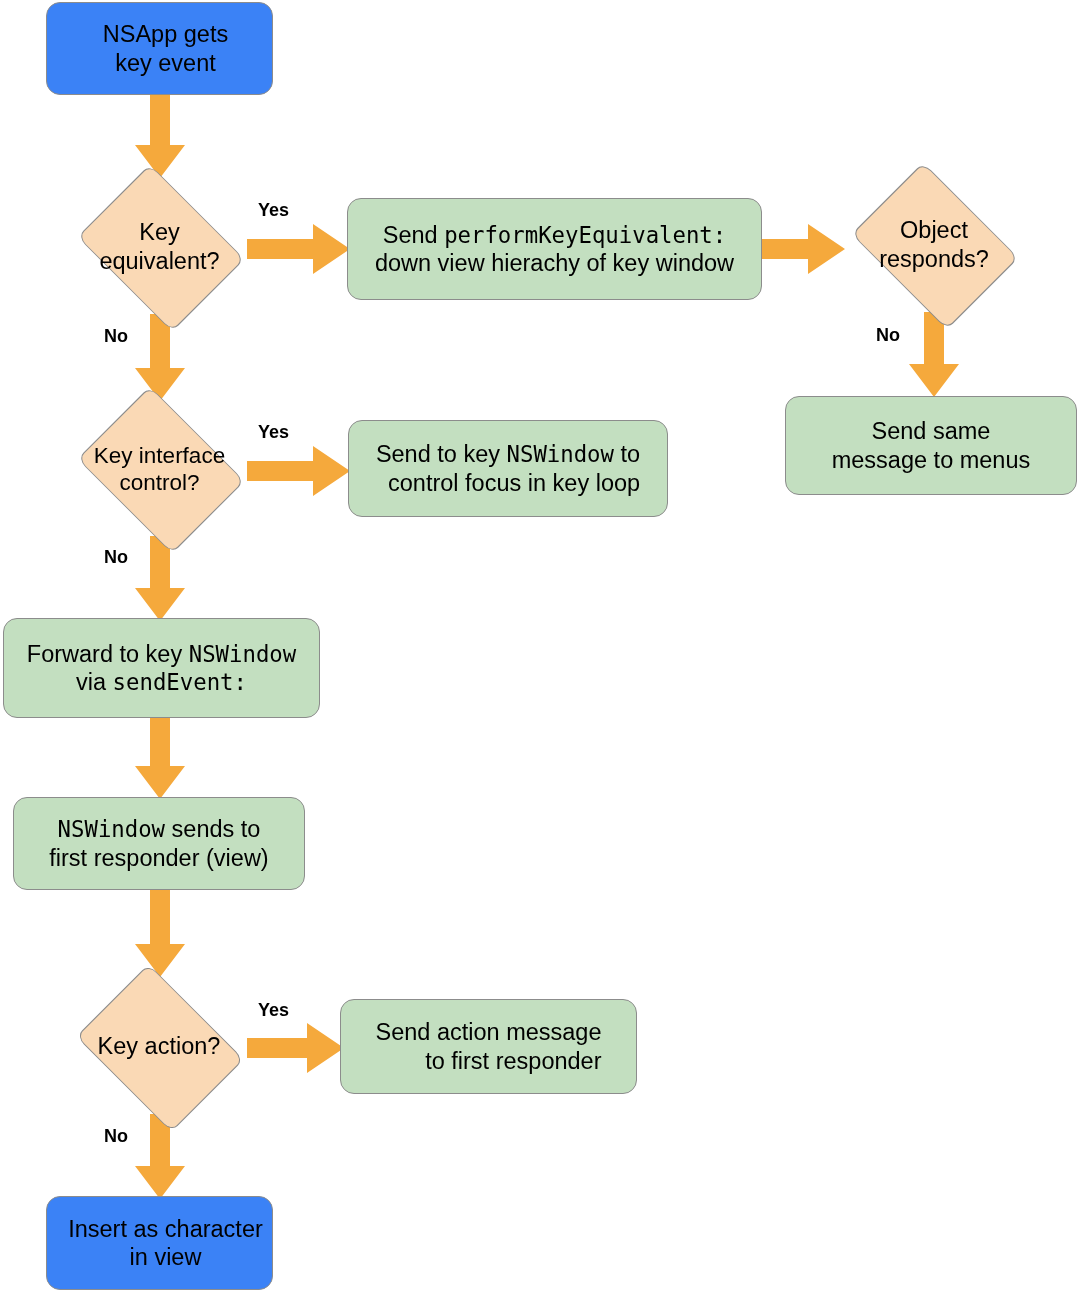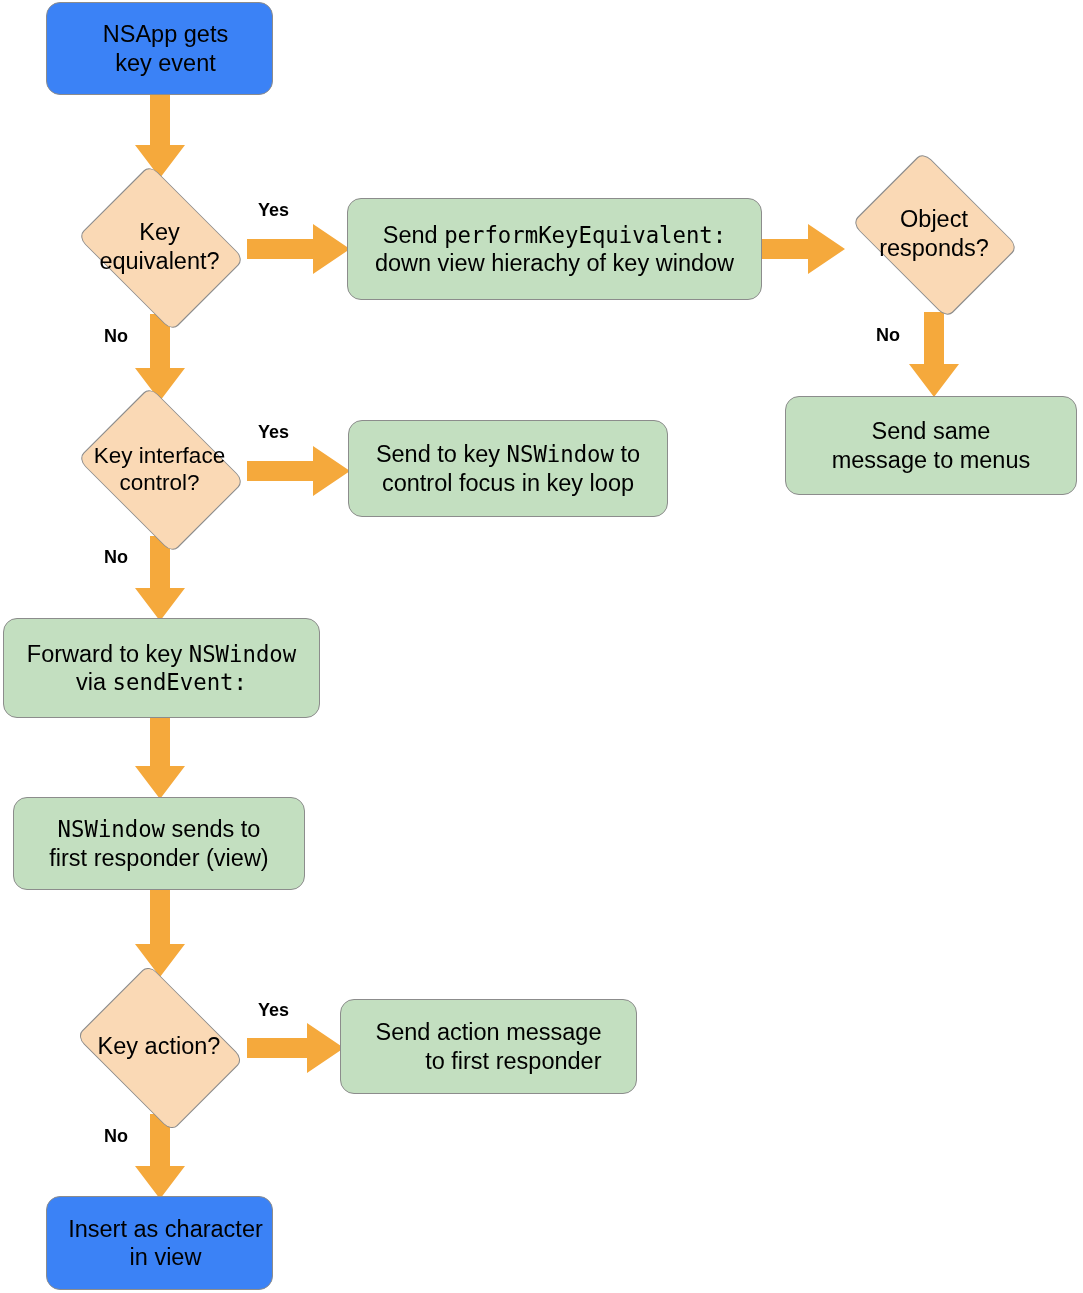--- a/index.html
+++ b/index.html
@@ -171,42 +171,42 @@
 equivalent?</div>
   </div>
 
   <div class="node box green" style="left:347px; top:198px; width:415px; height:102px;">
     <div>
       <span>Send </span><span class="mono">performKeyEquivalent:</span><br>
       <span>down view hierachy of key window</span>
     </div>
   </div>
 
-  <div class="node diamond" style="left:840px; top:163px; width:188px; height:141px;">
+  <div class="node diamond" style="left:840px; top:174px; width:188px; height:141px;">
     <div class="dia-shape" style="width:118px; height:118px; margin-left:-59px; margin-top:-59px;
                 transform: rotate(45deg) scale(1.126, 0.845);"></div>
     <div class="dia-label">Object
 responds?</div>
   </div>
 
   <div class="node box green" style="left:785px; top:396px; width:292px; height:99px;">
     <div>
       <span>Send same</span><br>
       <span>message to menus</span>
     </div>
   </div>
 
   <div class="node diamond" style="left:66px; top:397px; width:187px; height:143px;">
     <div class="dia-shape" style="width:118px; height:118px; margin-left:-59px; margin-top:-59px;
                 transform: rotate(45deg) scale(1.118, 0.855);"></div>
     <div class="dia-label" style="font-size:22.5px;">Key interface
 control?</div>
   </div>
 
-  <div class="node box green" style="left:348px; top:420px; width:320px; height:97px;">
+  <div class="node box green" style="left:348px; top:420px; width:320px; height:97px;text-align:right;">
     <div>
       <span>Send to key </span><span class="mono">NSWindow</span><span> to</span><br>
       <span>control focus in key loop</span>
     </div>
   </div>
 
   <div class="node box green" style="left:3px; top:618px; width:317px; height:100px;">
     <div>
       <span>Forward to key </span><span class="mono">NSWindow</span><br>
       <span>via </span><span class="mono">sendEvent:</span>

